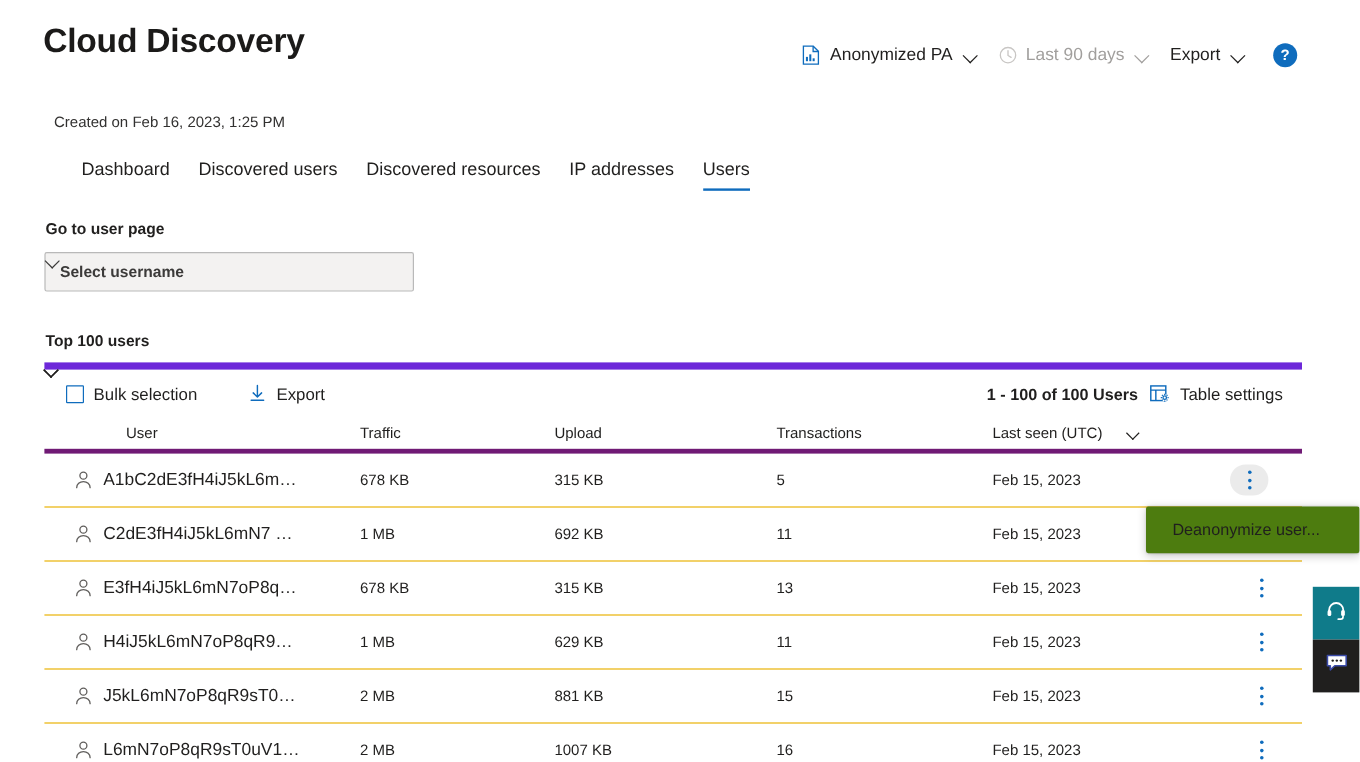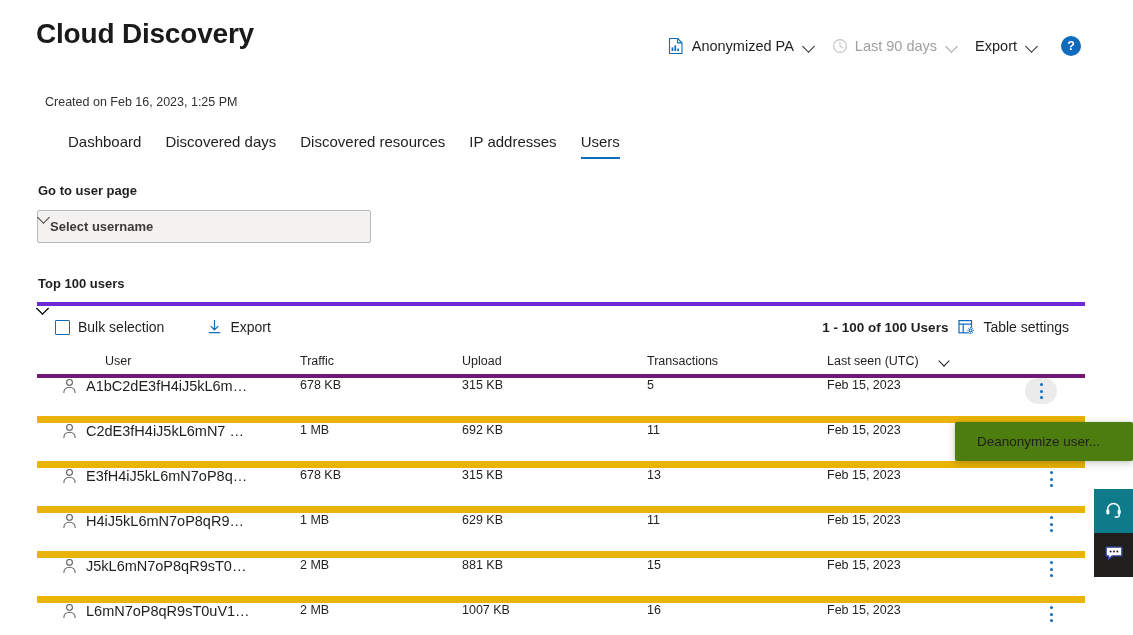--- a/index.html
+++ b/index.html
@@ -122,21 +122,21 @@
     left: 38px;
     top: 183px;
     font-size: 13px;
     font-weight: bold;
     color: #201f1e;
   }
   .select-box {
     position: absolute;
     left: 37px;
     top: 210px;
-    width: 334px;
+    width: 308px;
     height: 33px;
     border: 1px solid #b9b9b9;
     background: #f3f2f1;
     border-radius: 2px;
     display: flex;
     align-items: center;
     padding: 0 10px 0 12px;
     cursor: pointer;
   }
   .select-box .placeholder {
@@ -158,21 +158,21 @@
   }
 
   .table-wrap {
     position: absolute;
     left: 37px;
     top: 302px;
     width: 1048px;
   }
   .toolbar {
     height: 46px;
-    border-top: 4px solid #6d28d9;
+    border-top: 6px solid #6d28d9;
     display: flex;
     align-items: center;
     justify-content: space-between;
     padding: 0 2px 0 10px;
   }
   .toolbar-left { display: flex; align-items: center; gap: 6px; }
   .tb-item {
     display: flex;
     align-items: center;
     gap: 8px;
@@ -205,23 +205,23 @@
   .grid-head {
     display: flex;
     align-items: center;
     height: 30px;
     border-bottom: 4px solid #701a75;
     font-size: 12.5px;
     color: #201f1e;
   }
   .grid-row {
     display: flex;
-    align-items: flex-start;
+    align-items: center;
     height: 45px;
-    border-bottom: 7px solid #eab308;
+    border-bottom: 1px solid #eab308;
     font-size: 12.5px;
     color: #201f1e;
     position: relative;
   }
   .c-user   { width: 260px; padding-left: 25px; display:flex; align-items:center; gap:9px; }
   .c-traffic{ width: 165px; padding-left: 3px; }
   .c-upload { width: 185px; padding-left: 0px; }
   .c-trans  { width: 180px; padding-left: 0px; }
   .c-last   { width: 180px; padding-left: 0px; display:flex; align-items:center; gap:20px;}
   .c-menu   { flex: 1; display:flex; justify-content:flex-end; padding-right: 28px;}
@@ -342,21 +342,21 @@
       <span class="caret"></span>
     </div>
 
     <div class="help-circle">?</div>
   </div>
 
   <div class="created-on">Created on Feb 16, 2023, 1:25 PM</div>
 
   <div class="tabs">
     <div class="tab">Dashboard</div>
-    <div class="tab">Discovered days</div>
+    <div class="tab">Discovered users</div>
     <div class="tab">Discovered resources</div>
     <div class="tab">IP addresses</div>
     <div class="tab active">Users</div>
   </div>
 </div>
 
 <div class="field-label">Go to user page</div>
 <div class="select-box">
   <span class="placeholder">Select username</span>
   <span class="caret"></span>

